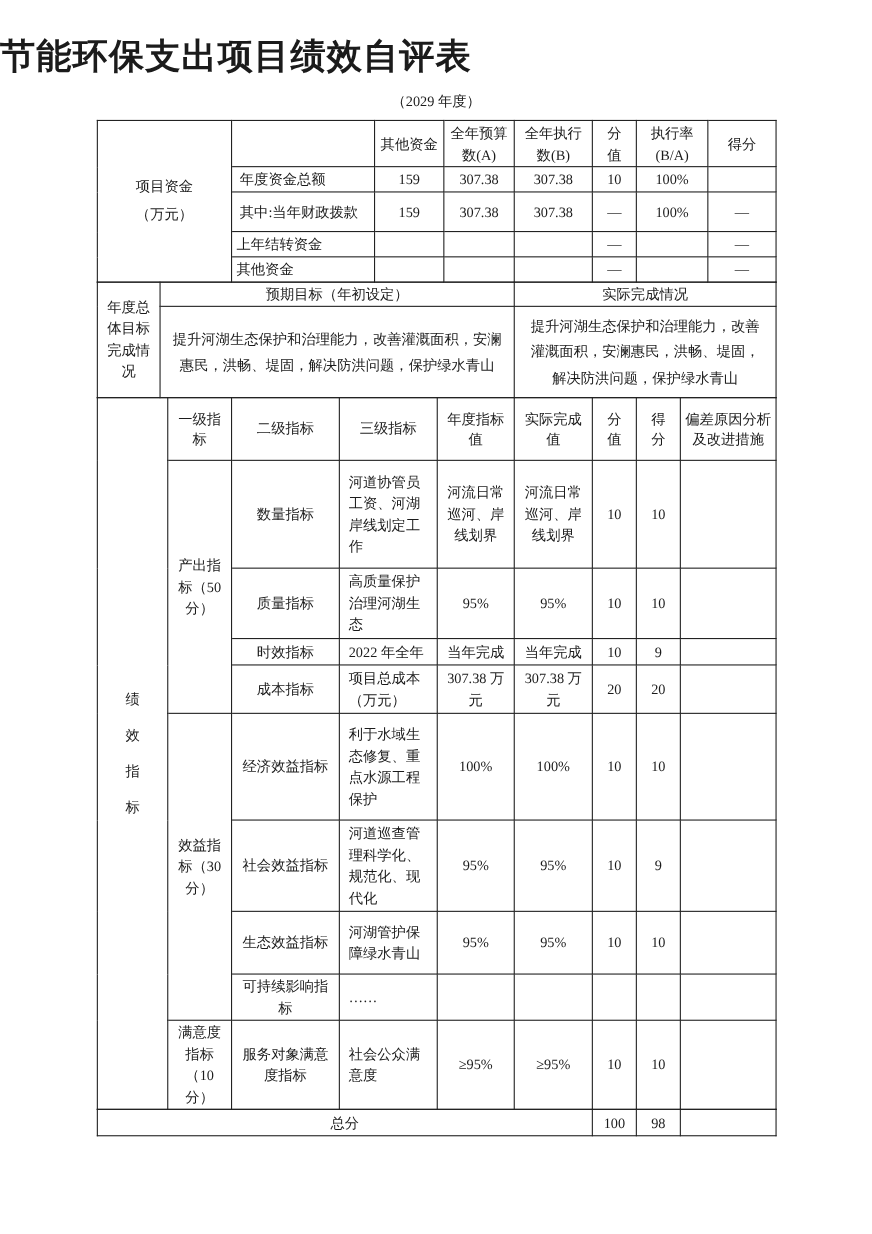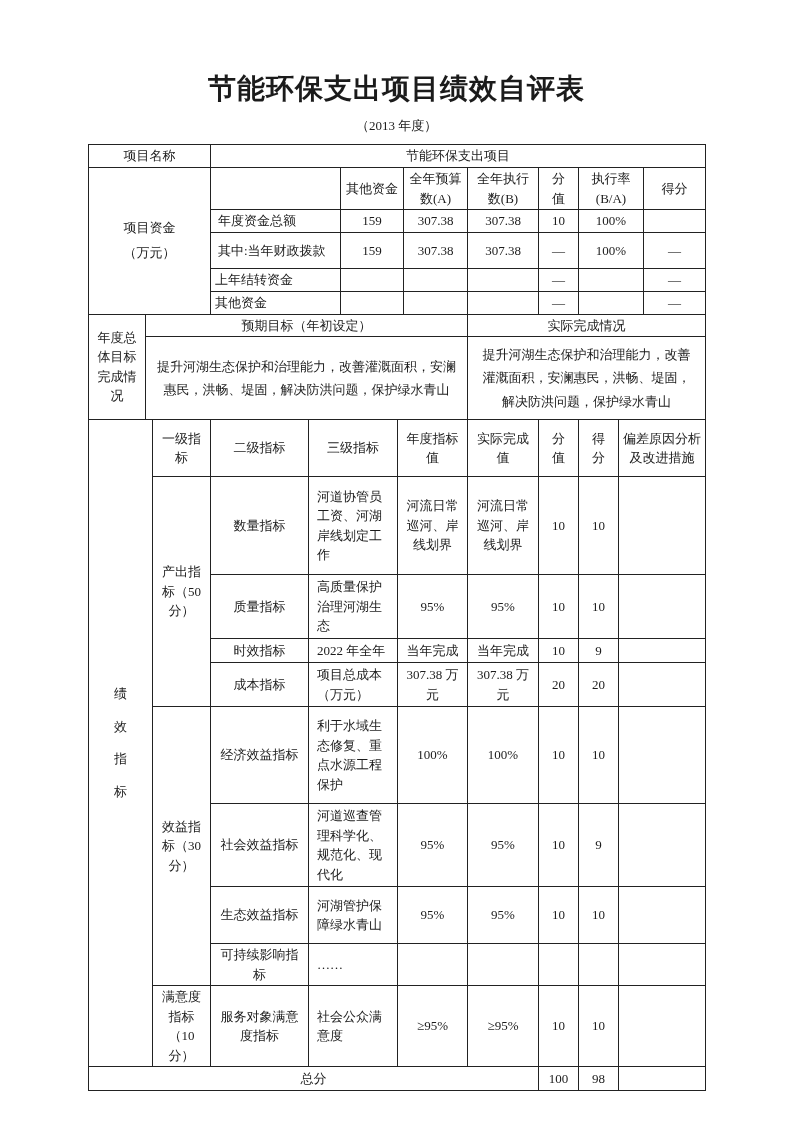--- a/index.html
+++ b/index.html
@@ -4,22 +4,22 @@
 <style>
   html,body{margin:0;padding:0;background:#ffffff;}
   body{
     width:793px;height:1122px;
     font-family:"Liberation Serif", serif;
     color:#1b1b1b;
   }
   .sheet{position:relative;width:793px;height:1122px;background:#fff;overflow:hidden;}
   .title{
     font-family:"Liberation Sans", sans-serif;
-    font-weight:bold;font-size:28px;letter-spacing:1px;
-    text-align:center;margin:0;padding-top:70px;
+    font-weight:bold;font-size:32px;letter-spacing:1px;
+    margin:0;padding-top:30px;
   }
   .subtitle{text-align:center;font-size:13px;margin-top:9px;}
   .tables{margin:9px 0 0 88px;width:617px;}
   table{border-collapse:collapse;table-layout:fixed;width:617px;margin-top:-1px;}
   table.first{margin-top:0;}
   td{
     border:1px solid #222;font-size:13px;line-height:1.5;
     text-align:center;vertical-align:middle;padding:1px 4px;overflow:hidden;
   }
   .lft{text-align:left;padding-left:7px;}
@@ -29,36 +29,32 @@
   .goal{padding:4px 10px;line-height:1.8;}
   .stk{width:1.3em;margin:0 auto;}        
   .vlabel{width:1.3em;margin:0 auto;line-height:2.5;}
   .seclbl{line-height:1.9;}
 </style>
 </head>
 <body>
 
 <div class="sheet">
   <h1 class="title">节能环保支出项目绩效自评表</h1>
-  <div class="subtitle">（2013 年度）</div>
+  <div class="subtitle">（2029 年度）</div>
 
   <div class="tables">
 
     <table class="first">
       <colgroup>
           <col style="width:122px">
           <col style="width:257px">
           <col style="width:123px">
           <col style="width:115px">
         </colgroup>
       <tbody>
-          <tr style="height:23px">
-        <td>项目名称</td>
-        <td colspan="3">节能环保支出项目</td>
-      </tr>
     </tbody>
       </table>
 
     <table>
       <colgroup>
           <col style="width:122px">
           <col style="width:130px">
           <col style="width:63px">
           <col style="width:64px">
           <col style="width:71px">

